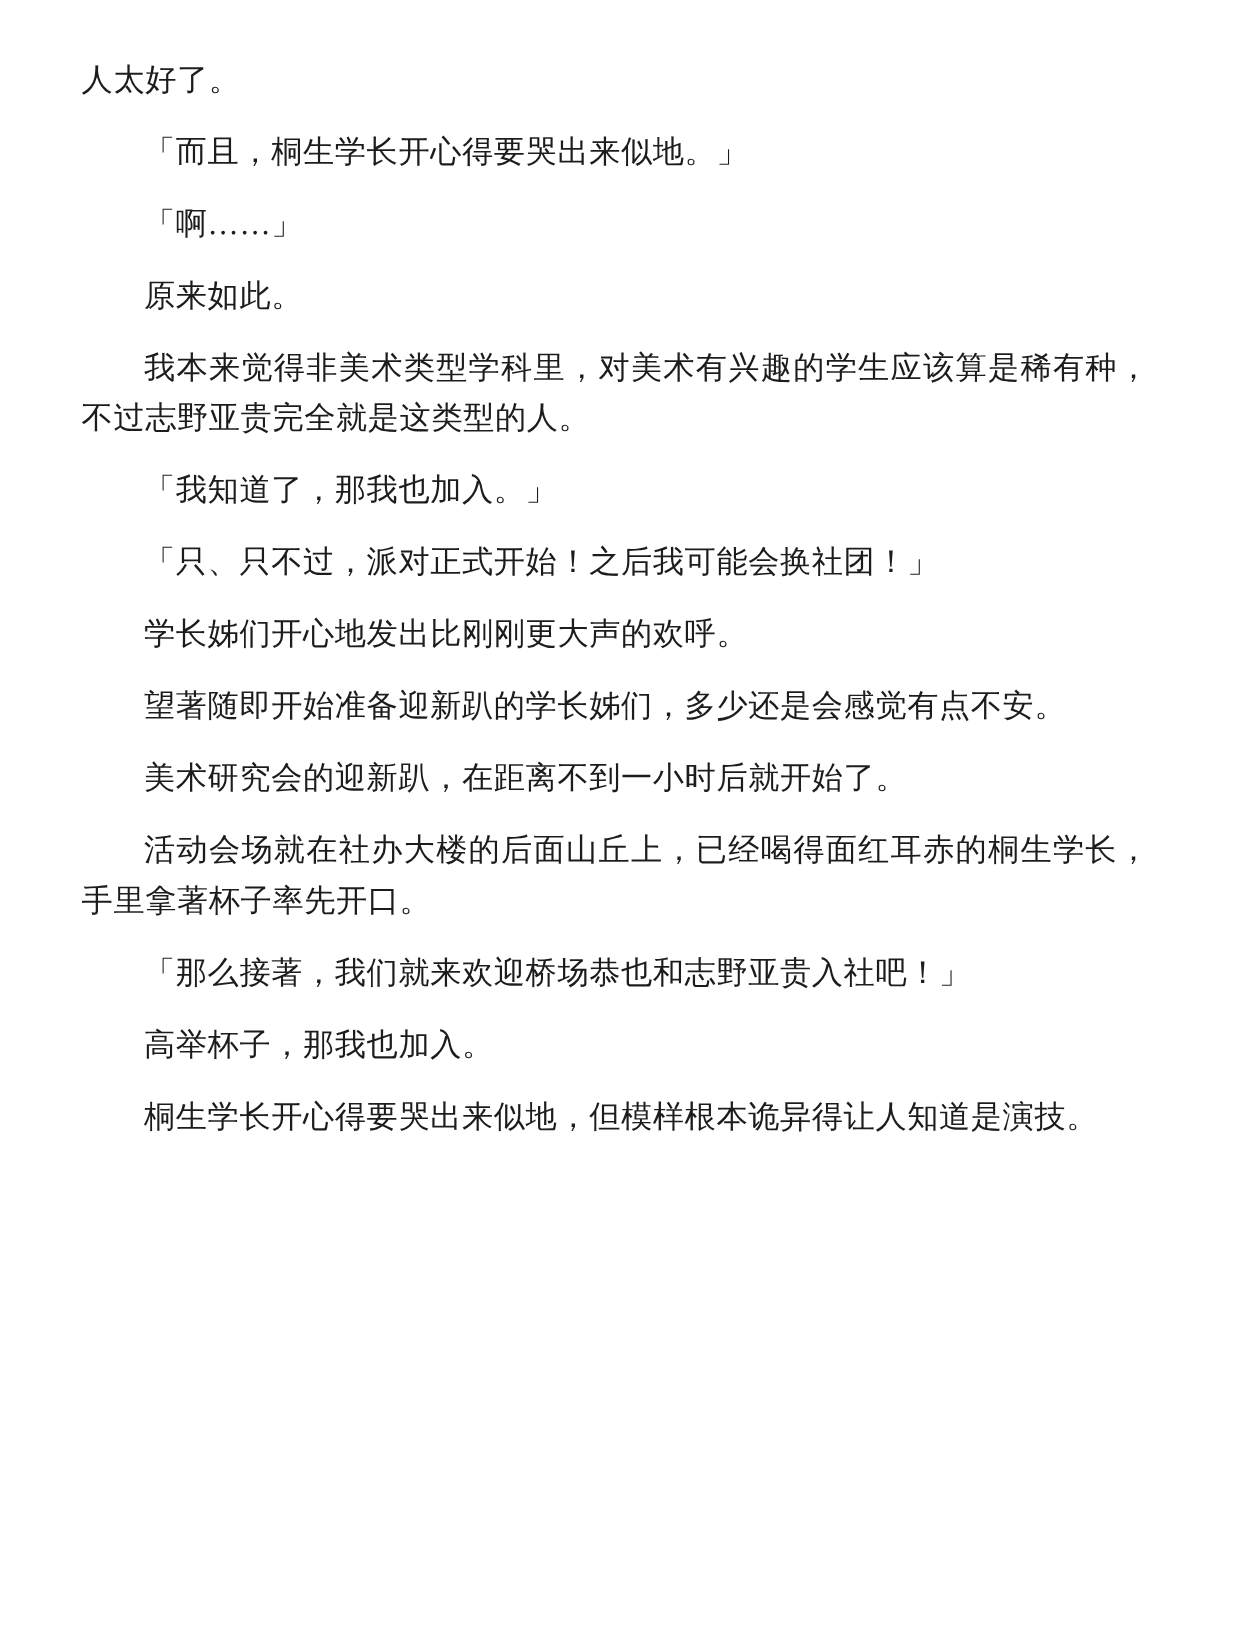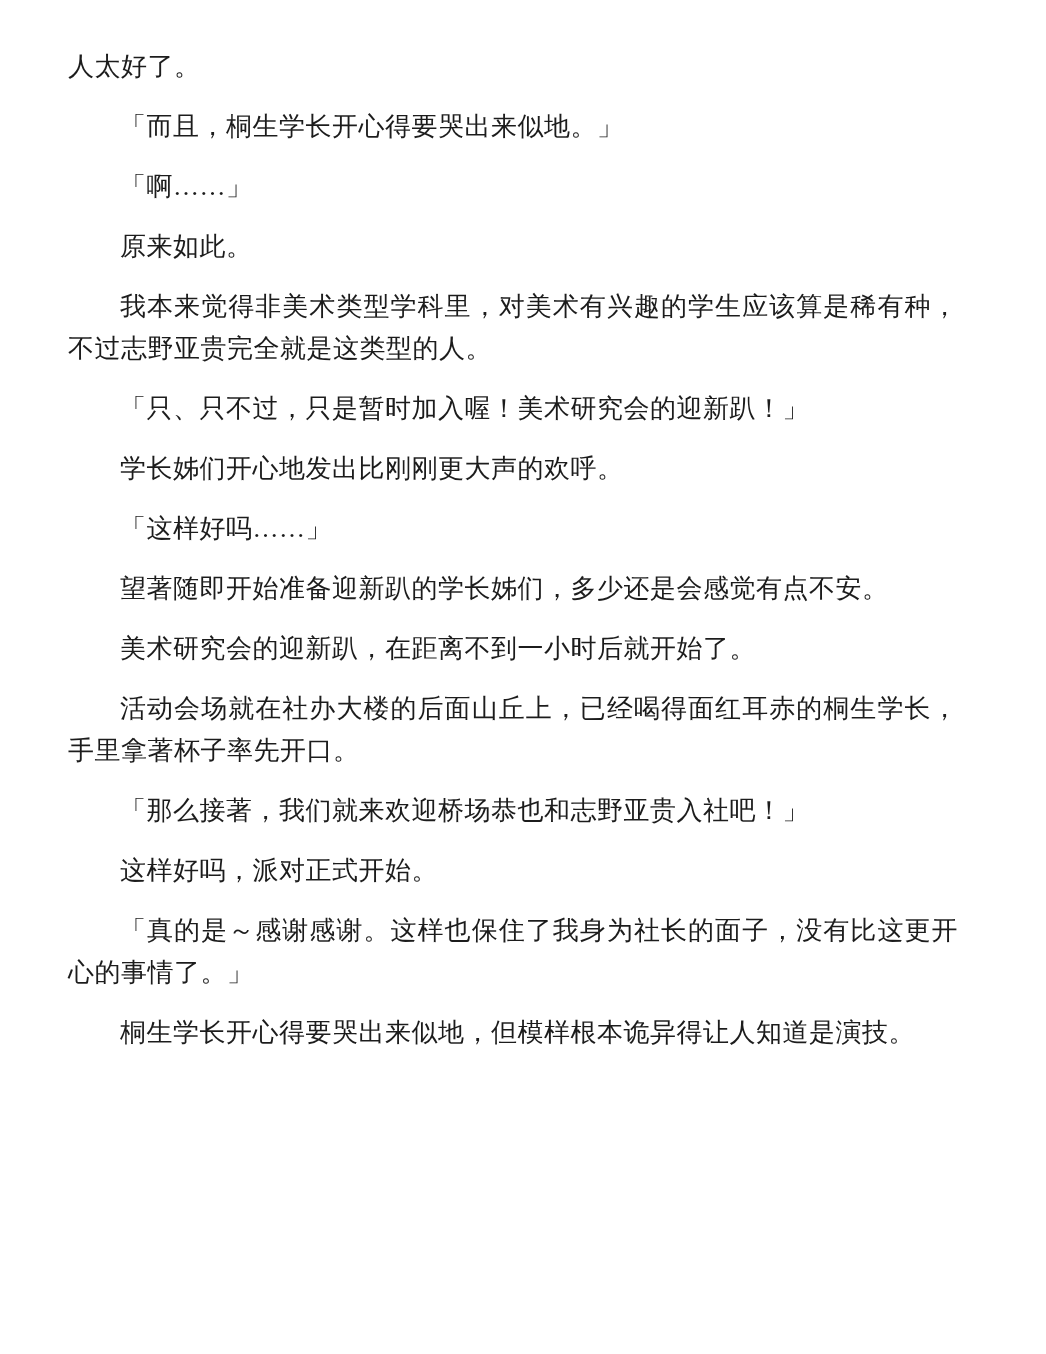--- a/index.html
+++ b/index.html
@@ -36,23 +36,22 @@
 </style>
 </head>
 <body>
 
 <div class="page">
   <p class="flush">人太好了。</p>
   <p>「而且，桐生学长开心得要哭出来似地。」</p>
   <p>「啊……」</p>
   <p>原来如此。</p>
   <p>我本来觉得非美术类型学科里，对美术有兴趣的学生应该算是稀有种，不过志野亚贵完全就是这类型的人。</p>
-  <p>「只、只不过，只是暂时加入喔！美术研究会的迎新趴！」</p>
+  <p>「我知道了，那我也加入。」</p>
+  <p>「只、只不过，派对正式开始！之后我可能会换社团！」</p>
   <p>学长姊们开心地发出比刚刚更大声的欢呼。</p>
-  <p>「这样好吗……」</p>
   <p>望著随即开始准备迎新趴的学长姊们，多少还是会感觉有点不安。</p>
   <p>美术研究会的迎新趴，在距离不到一小时后就开始了。</p>
   <p>活动会场就在社办大楼的后面山丘上，已经喝得面红耳赤的桐生学长，手里拿著杯子率先开口。</p>
   <p>「那么接著，我们就来欢迎桥场恭也和志野亚贵入社吧！」</p>
-  <p>这样好吗，派对正式开始。</p>
-  <p>「真的是～感谢感谢。这样也保住了我身为社长的面子，没有比这更开心的事情了。」</p>
+  <p>高举杯子，那我也加入。</p>
   <p>桐生学长开心得要哭出来似地，但模样根本诡异得让人知道是演技。</p>
 </div>
 
 </body></html>

